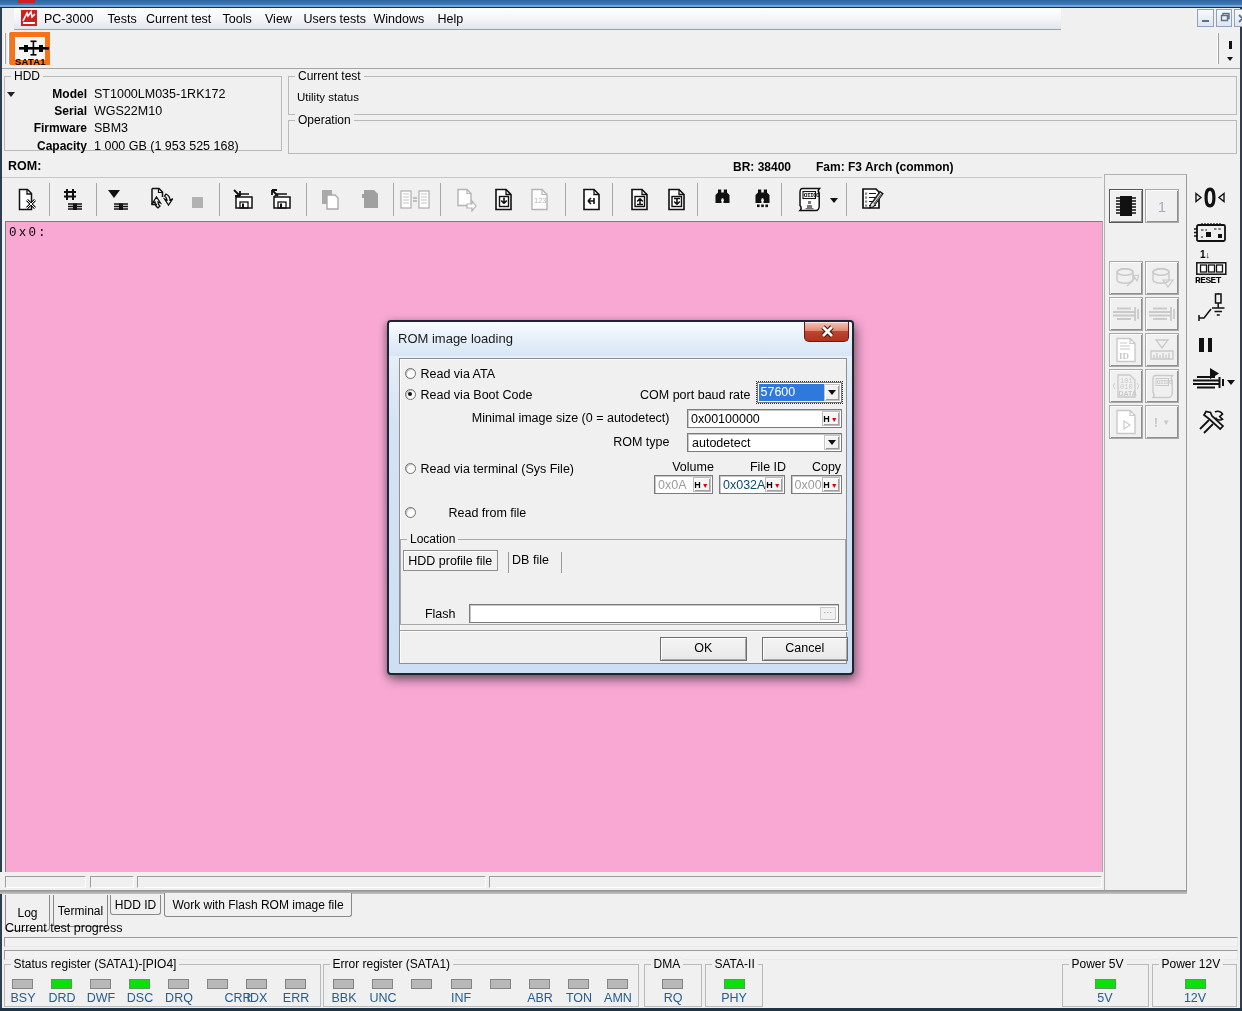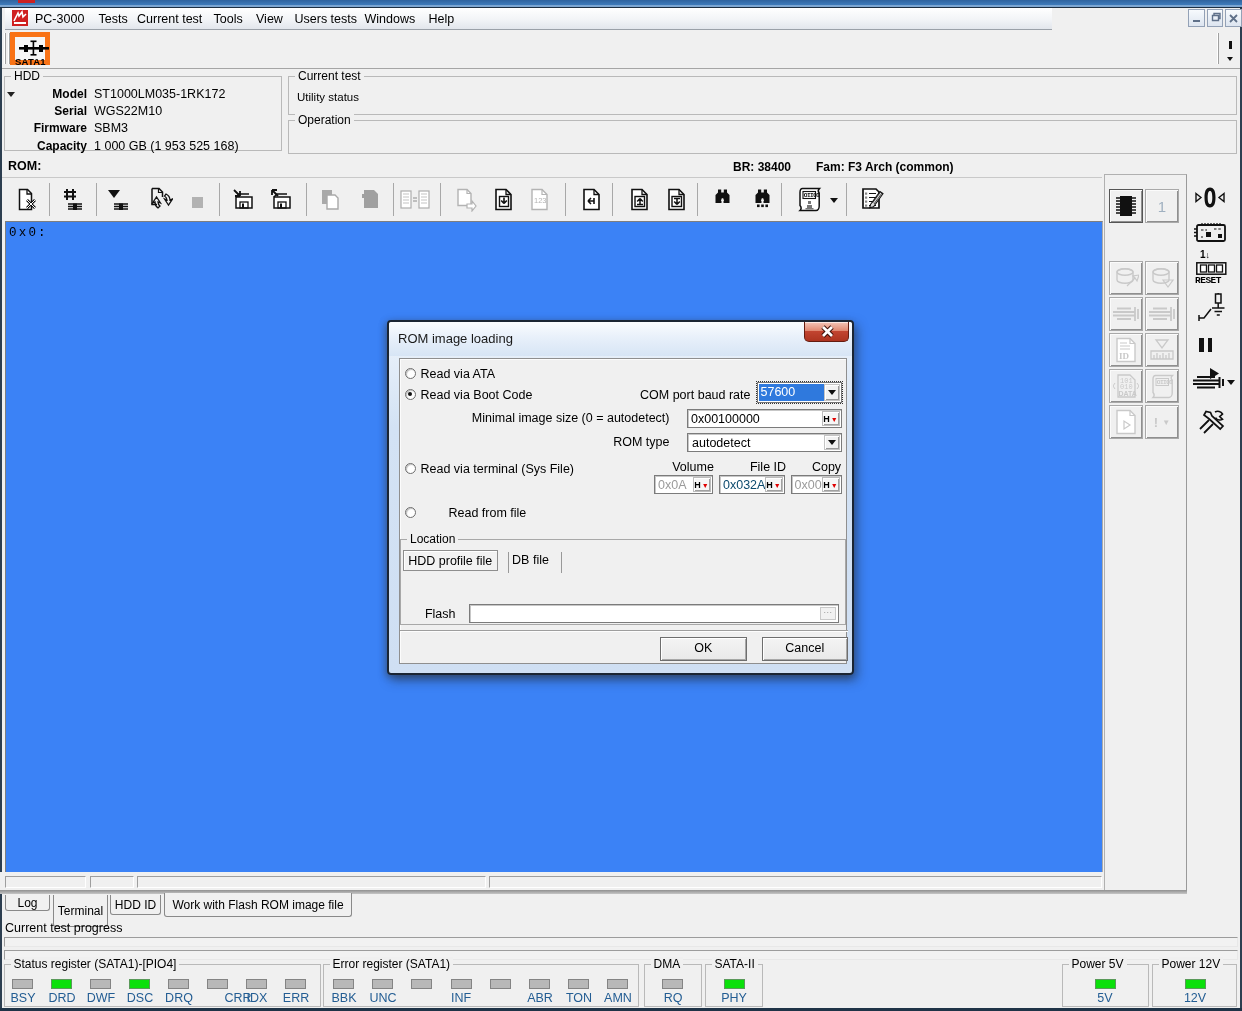--- a/index.html
+++ b/index.html
@@ -27,21 +27,21 @@
 <body>
 
 <div class="abs" style="left:0;top:0;width:1242px;height:8px;background:linear-gradient(#2f639e,#3d79b8 55%,#4581c0);"></div>
 <div class="abs" style="left:0;top:5px;width:1242px;height:1.5px;background:#7ca6d2;"></div>
 <div class="abs" style="left:0;top:6.5px;width:1242px;height:1.5px;background:#1d2f42;"></div>
 <div class="abs" style="left:18px;top:0;width:17px;height:2.5px;background:#cc2222;"></div>
 <div class="abs" style="left:0;top:8px;width:2px;height:1003px;background:#2c3e50;"></div>
 <div class="abs" style="left:1239.5px;top:8px;width:2.5px;height:1003px;background:#2c3e50;"></div>
 <div class="abs" style="left:0;top:1008px;width:1242px;height:3px;background:#1f3347;"></div>
 
-<div class="abs" id="menubar" style="left:5px;top:8px;width:1047px;height:21.5px;background:linear-gradient(#ffffff,#f2f4f7 55%,#e2e6ec);border-bottom:1px solid #9aa0a8;">
+<div class="abs" id="menubar" style="left:14px;top:8px;width:1047px;height:21.5px;background:linear-gradient(#ffffff,#f2f4f7 55%,#e2e6ec);border-bottom:1px solid #9aa0a8;">
   <svg style="position:absolute;left:7px;top:2px;" width="16" height="16" viewBox="0 0 16 16">
     <rect width="16" height="16" fill="#cf2020"></rect>
     <path d="M2 11 L6 3 L7 6 L10 2 L11 7 L14 4" stroke="#fff" stroke-width="1.6" fill="none"></path>
     <rect x="2" y="12" width="12" height="2" fill="#fff"></rect>
   </svg>
   <div class="dtxt" style="left:30px;top:4px;">PC-3000</div>
   <div class="dtxt" style="left:93.5px;top:4px;">Tests</div>
   <div class="dtxt" style="left:132px;top:4px;">Current test</div>
   <div class="dtxt" style="left:208.5px;top:4px;">Tools</div>
   <div class="dtxt" style="left:251px;top:4px;">View</div>
@@ -222,21 +222,21 @@
       <rect x="6" y="5.5" width="2.2" height="2.2" fill="#888"></rect>
       <rect x="6" y="9.5" width="2.2" height="2.2" fill="#888"></rect>
       <rect x="6" y="13.5" width="2.2" height="2.2" fill="#888"></rect>
       <rect x="6" y="17.5" width="2.2" height="2.2" fill="#888"></rect>
       <path d="M10 6.5 h7 M10 10.5 h7 M10 14.5 h4 M10 18.5 h7" stroke="#111" stroke-width="1.2"></path>
       <path d="M11.5 17.5 l9.5 -13 l3 2.2 l-9.5 13 l-3.8 1 z" fill="#ddd" stroke="#111" stroke-width="1.1"></path>
       <path d="M13.5 16 l8 -11 M15 17 l8 -11" stroke="#111" stroke-width="0.7"></path>
     </svg>
 </div>
 
-<div class="abs" style="left:5px;top:221px;width:1098px;height:651px;background:#3b82f6;border:1px solid #7e7e7e;border-right-color:#aaa;border-bottom:none;">
+<div class="abs" style="left:5px;top:221px;width:1098px;height:651px;background:#f9a8d4;border:1px solid #7e7e7e;border-right-color:#aaa;border-bottom:none;">
   <div style="position:absolute;left:3px;top:4px;font-family:'Liberation Mono',monospace;font-size:12.5px;letter-spacing:2.2px;">0x0:</div>
 </div>
 
 <div id="hexstatus" class="abs" style="left:0;top:872px;width:1104px;height:18px;background:#f0f0f0;">
   <div class="abs" style="left:5px;top:4px;width:81px;height:12px;border:1px solid #9e9e9e;border-bottom-color:#fff;border-right-color:#fff;"></div>
   <div class="abs" style="left:90px;top:4px;width:44px;height:12px;border:1px solid #9e9e9e;border-bottom-color:#fff;border-right-color:#fff;"></div>
   <div class="abs" style="left:137px;top:4px;width:349px;height:12px;border:1px solid #9e9e9e;border-bottom-color:#fff;border-right-color:#fff;"></div>
   <div class="abs" style="left:489px;top:4px;width:613px;height:12px;border:1px solid #9e9e9e;border-bottom-color:#fff;border-right-color:#fff;"></div>
 </div>
 
@@ -356,21 +356,21 @@
   <svg class="abs" style="left:8px;top:235px" width="30" height="25" viewBox="0 0 30 25">
       <path d="M4 20 l9 -9 M8 24 l9 -9" stroke="#111" stroke-width="1.8"></path>
       <path d="M12 9 l-4 -3 l2 -3.5 l4.5 1 l1.5 3.5 l11 10 l-2.8 3 l-11 -10 z" fill="none" stroke="#111" stroke-width="1.7"></path>
       <path d="M19 3 a5.5 5.5 0 0 1 7.5 2 l-2.8 2.6 l2.8 2.8 a5.5 5.5 0 0 1 -7 -1.8" fill="none" stroke="#111" stroke-width="1.6"></path>
     </svg>
 </div>
 
 <div class="abs" style="left:0;top:890px;width:1187px;height:4px;background:linear-gradient(#909090,#c6c6c6);"></div>
 
 <div id="tabs" class="abs" style="left:0;top:893px;width:1242px;height:25px;">
-  <div class="tab" style="left:5px;top:2px;width:45px;height:16px;">Log</div>
+  <div class="tab" style="left:5px;top:2px;width:45px;height:36px;">Log</div>
   <div class="tab" style="left:53px;top:2px;width:55px;height:32px;">Terminal</div>
   <div class="tab" style="left:110px;top:2px;width:51px;height:20px;">HDD ID</div>
   <div class="tab" style="left:164px;top:0;width:188px;height:24px;border-width:1.5px;">Work with Flash ROM image file</div>
 </div>
 
 <div class="abs" style="left:5px;top:921px;font-size:12.5px;">Current test progress</div>
 <div class="abs" style="left:4px;top:937px;width:1234px;height:10px;background:#f2f2f2;border:1px solid #9c9c9c;border-bottom-color:#e8e8e8;border-right-color:#e8e8e8;"></div>
 <div class="abs" style="left:4px;top:950px;width:1234px;height:10px;background:#f2f2f2;border:1px solid #9c9c9c;border-bottom-color:#e8e8e8;border-right-color:#e8e8e8;"></div>
 
 <div id="statusgroups" class="abs" style="left:0;top:955px;width:1242px;height:56px;">

